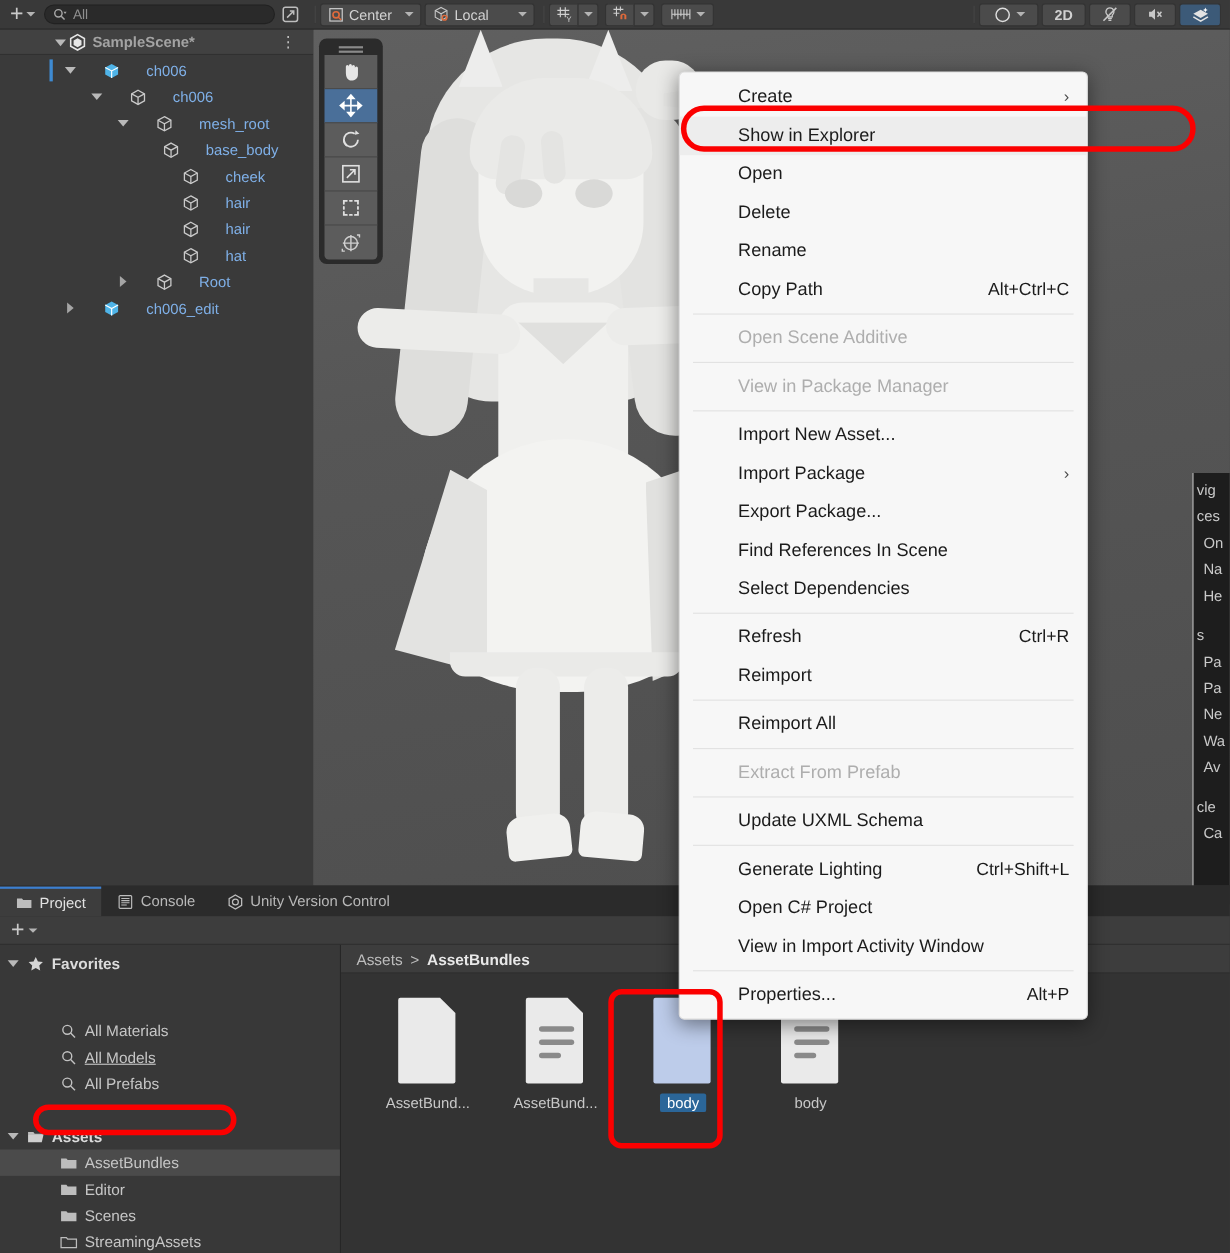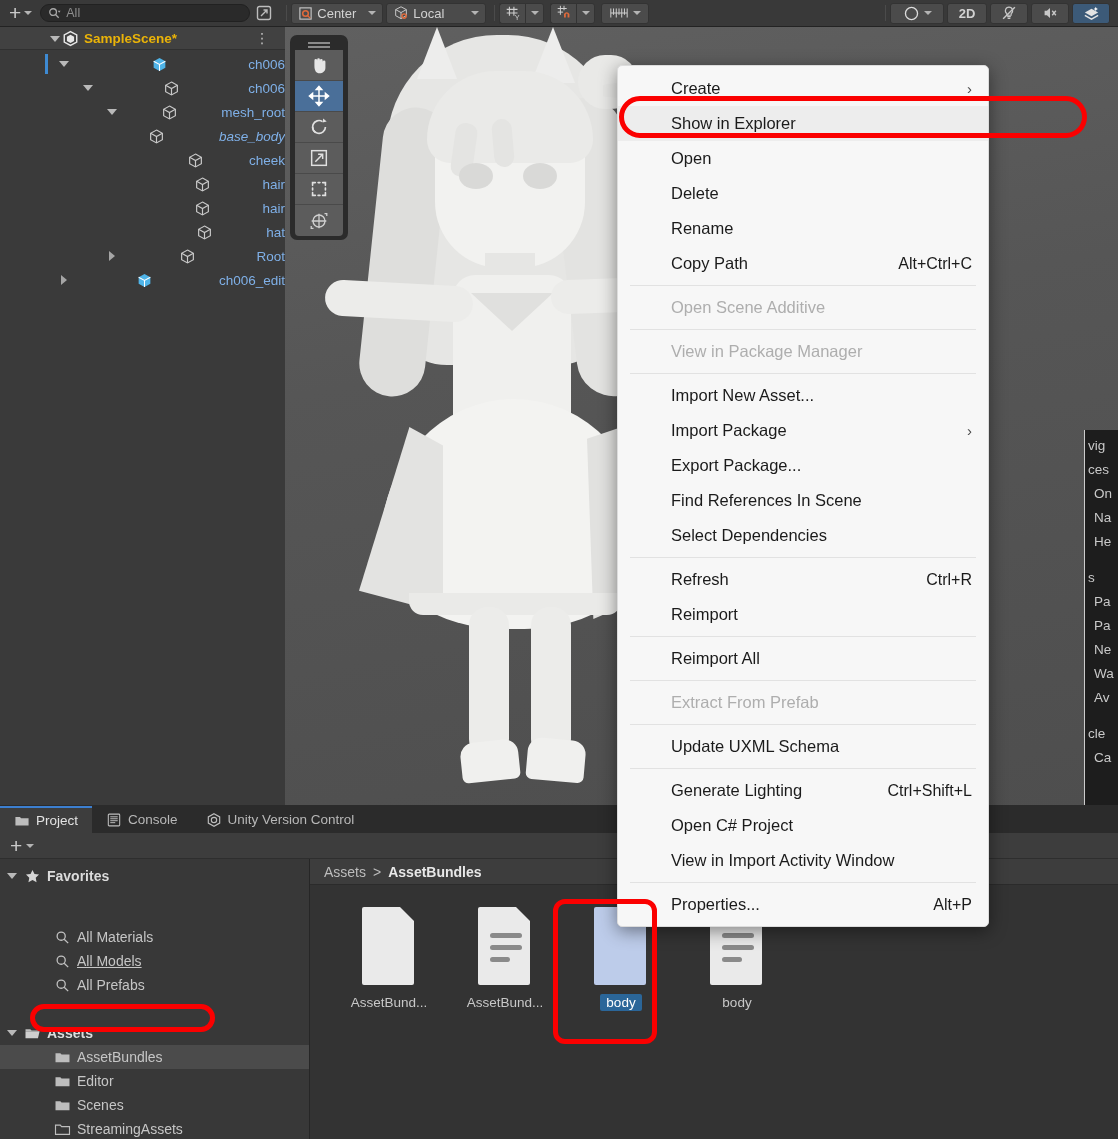--- a/index.html
+++ b/index.html
@@ -47,25 +47,25 @@
 
   
   #hierarchy {
     position:absolute; left:0; top:27px; width:285px; height:778px;
     background:#3a3a3a;
   }
   .hier-head {
     height:23px; background:#414141; display:flex; align-items:center;
     padding-left:48px; gap:5px; border-bottom:1px solid #303030; position:relative;
   }
-  .hier-head .scene-name { color:#eab308; font-weight:bold; font-size:13.5px; }
+  .hier-head .scene-name { color:#a3a3a3; font-weight:bold; font-size:13.5px; }
   .hier-head .kebab { position:absolute; right:16px; color:#c0c0c0; font-size:14px; letter-spacing:0; line-height:8px;}
   .tri { width:0;height:0;border-left:5px solid transparent;border-right:5px solid transparent;border-top:6px solid #b9b9b9; }
   .tri-r { width:0;height:0;border-top:5px solid transparent;border-bottom:5px solid transparent;border-left:6px solid #a5a5a5; }
-  .hrow { height:24px; display:flex; align-items:center; gap:23px; font-size:13.5px; color:#8ab4e8;justify-content:space-between; }
+  .hrow { height:24px; display:flex; align-items:center; gap:23px; font-size:13.5px; color:#8ab4e8; }
   .hrow .lbl { color:#7fb0e8; }
   .hrow.selected-bar::before{
     content:""; position:absolute; left:45px; width:3px; height:20px; background:#3e8ad2;
   }
 
   
   #sceneview {
     position:absolute; left:285px; top:27px; width:833px; height:778px;
     background:#5a5a5a; overflow:hidden;
   }
@@ -292,21 +292,21 @@
       <div class="hrow" style="padding-left: 106px; position: relative;">
         <span style="width: 12px; display: flex; align-items: center; justify-content: center; flex: 0 0 12px;">
           <span class="tri"></span>
         </span>
         <svg width="17" height="17" viewBox="0 0 18 18">
           <path d="M9 2.2 L15.2 5.6 V12.4 L9 15.8 L2.8 12.4 V5.6 Z" fill="none" stroke="#c9c9c9" stroke-width="1.25"></path>
           <path d="M2.8 5.6 L9 9 L15.2 5.6 M9 9 V15.8" fill="none" stroke="#c9c9c9" stroke-width="1.25"></path>
         </svg>
         <span class="lbl">mesh_root</span>
       </div>
-      <div class="hrow" style="padding-left: 82px; position: relative; font-style: italic;">
+      <div class="hrow" style="padding-left: 112px; position: relative;">
         <span style="width: 12px; display: flex; align-items: center; justify-content: center; flex: 0 0 12px;"></span>
         <svg width="17" height="17" viewBox="0 0 18 18">
           <path d="M9 2.2 L15.2 5.6 V12.4 L9 15.8 L2.8 12.4 V5.6 Z" fill="none" stroke="#c9c9c9" stroke-width="1.25"></path>
           <path d="M2.8 5.6 L9 9 L15.2 5.6 M9 9 V15.8" fill="none" stroke="#c9c9c9" stroke-width="1.25"></path>
         </svg>
         <span class="lbl">base_body</span>
       </div>
       <div class="hrow" style="padding-left: 130px; position: relative;">
         <span style="width: 12px; display: flex; align-items: center; justify-content: center; flex: 0 0 12px;"></span>
         <svg width="17" height="17" viewBox="0 0 18 18">

